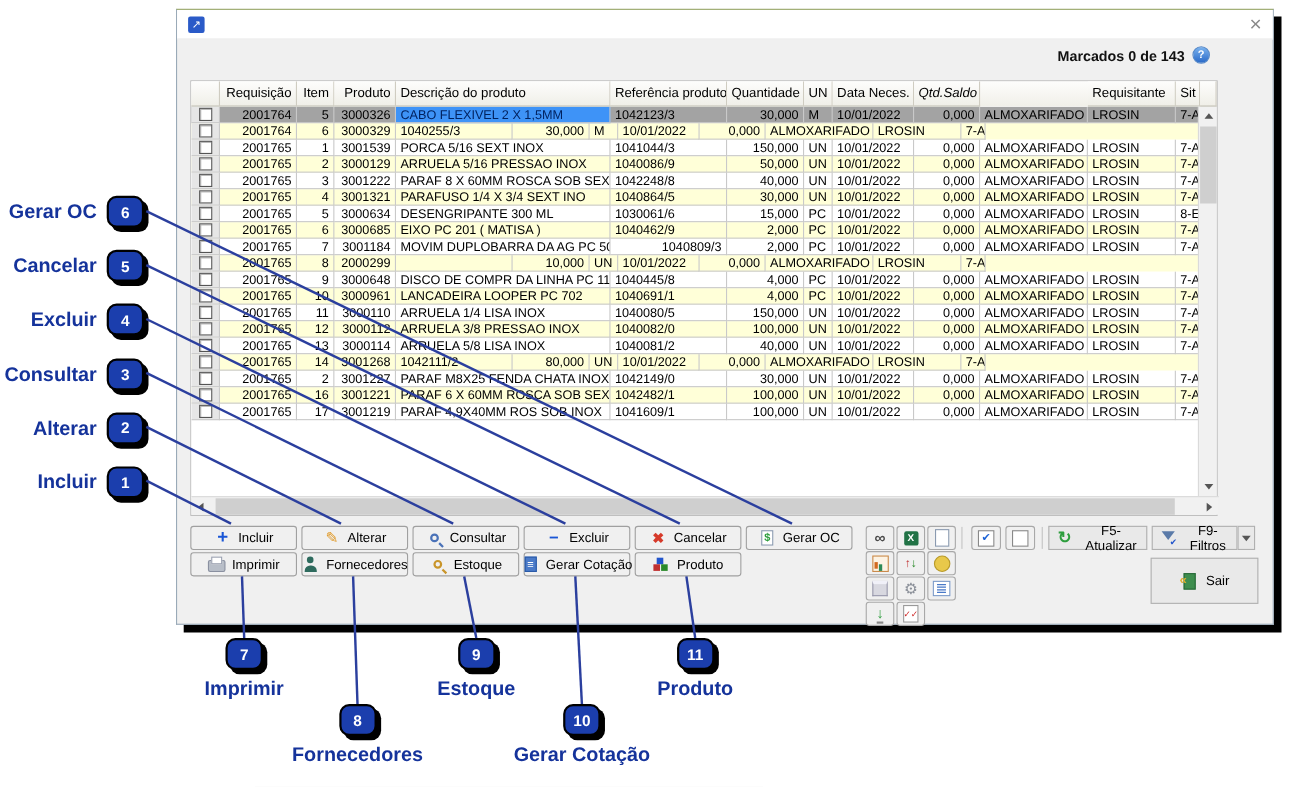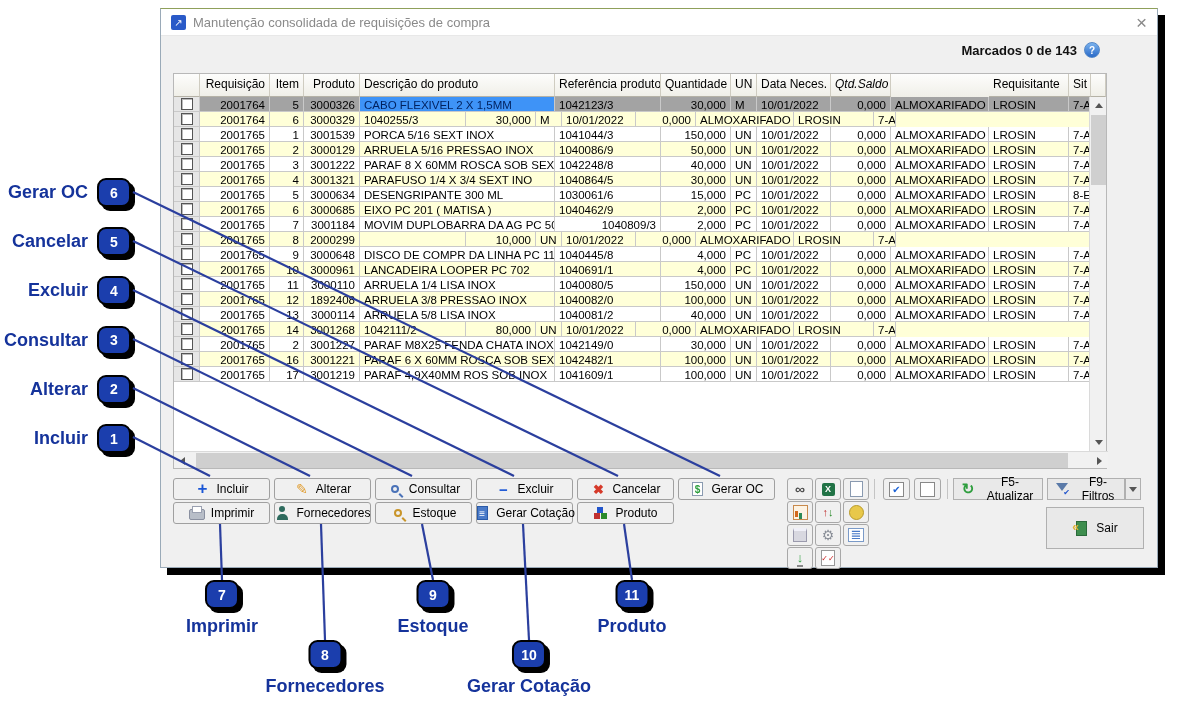--- a/index.html
+++ b/index.html
@@ -121,21 +121,20 @@
   .lc-item{position:absolute;right:1049px;display:flex;align-items:center;gap:9px;}
   .bc-item{position:absolute;display:flex;flex-direction:column;align-items:center;gap:7px;transform:translateX(-50%);}
   .lines{position:absolute;left:0;top:0;width:1180px;height:715px;pointer-events:none;}
 </style>
 </head>
 <body>
 
 <div class="window">
   <div class="titlebar">
     <span class="title-icon">↗</span>
-    <span class="title-text">Manutenção consolidada de requisições de compra</span>
     <span class="close-x">×</span>
   </div>
 
   <div class="marcados">
     <span class="marcados-text">Marcados 0 de 143</span>
     <span class="help-ic">?</span>
   </div>
 
   <div class="tablewrap">
     <div class="thead">
@@ -373,21 +372,21 @@
           <div class="td" style="width: 98px; text-align: left;">ALMOXARIFADO</div>
           <div class="td" style="width: 80px; text-align: left;">LROSIN</div>
           <div class="td" style="width: 22px; text-align: left;">7-A</div>
         </div>
         <div class="trow alt">
           <div class="td cbcell" style="width: 26px;">
             <span class="cb"></span>
           </div>
           <div class="td" style="width: 70px; text-align: right;">2001765</div>
           <div class="td" style="width: 34px; text-align: right;">12</div>
-          <div class="td" style="width: 56px; text-align: right;">1892408</div>
+          <div class="td" style="width: 56px; text-align: right;">3000112</div>
           <div class="td" style="width: 195px; text-align: left;">ARRUELA  3/8  PRESSAO INOX</div>
           <div class="td" style="width: 106px; text-align: left;">1040082/0</div>
           <div class="td" style="width: 70px; text-align: right;">100,000</div>
           <div class="td" style="width: 26px; text-align: left;">UN</div>
           <div class="td" style="width: 74px; text-align: left;">10/01/2022</div>
           <div class="td" style="width: 60px; text-align: right;">0,000</div>
           <div class="td" style="width: 98px; text-align: left;">ALMOXARIFADO</div>
           <div class="td" style="width: 80px; text-align: left;">LROSIN</div>
           <div class="td" style="width: 22px; text-align: left;">7-A</div>
         </div>

